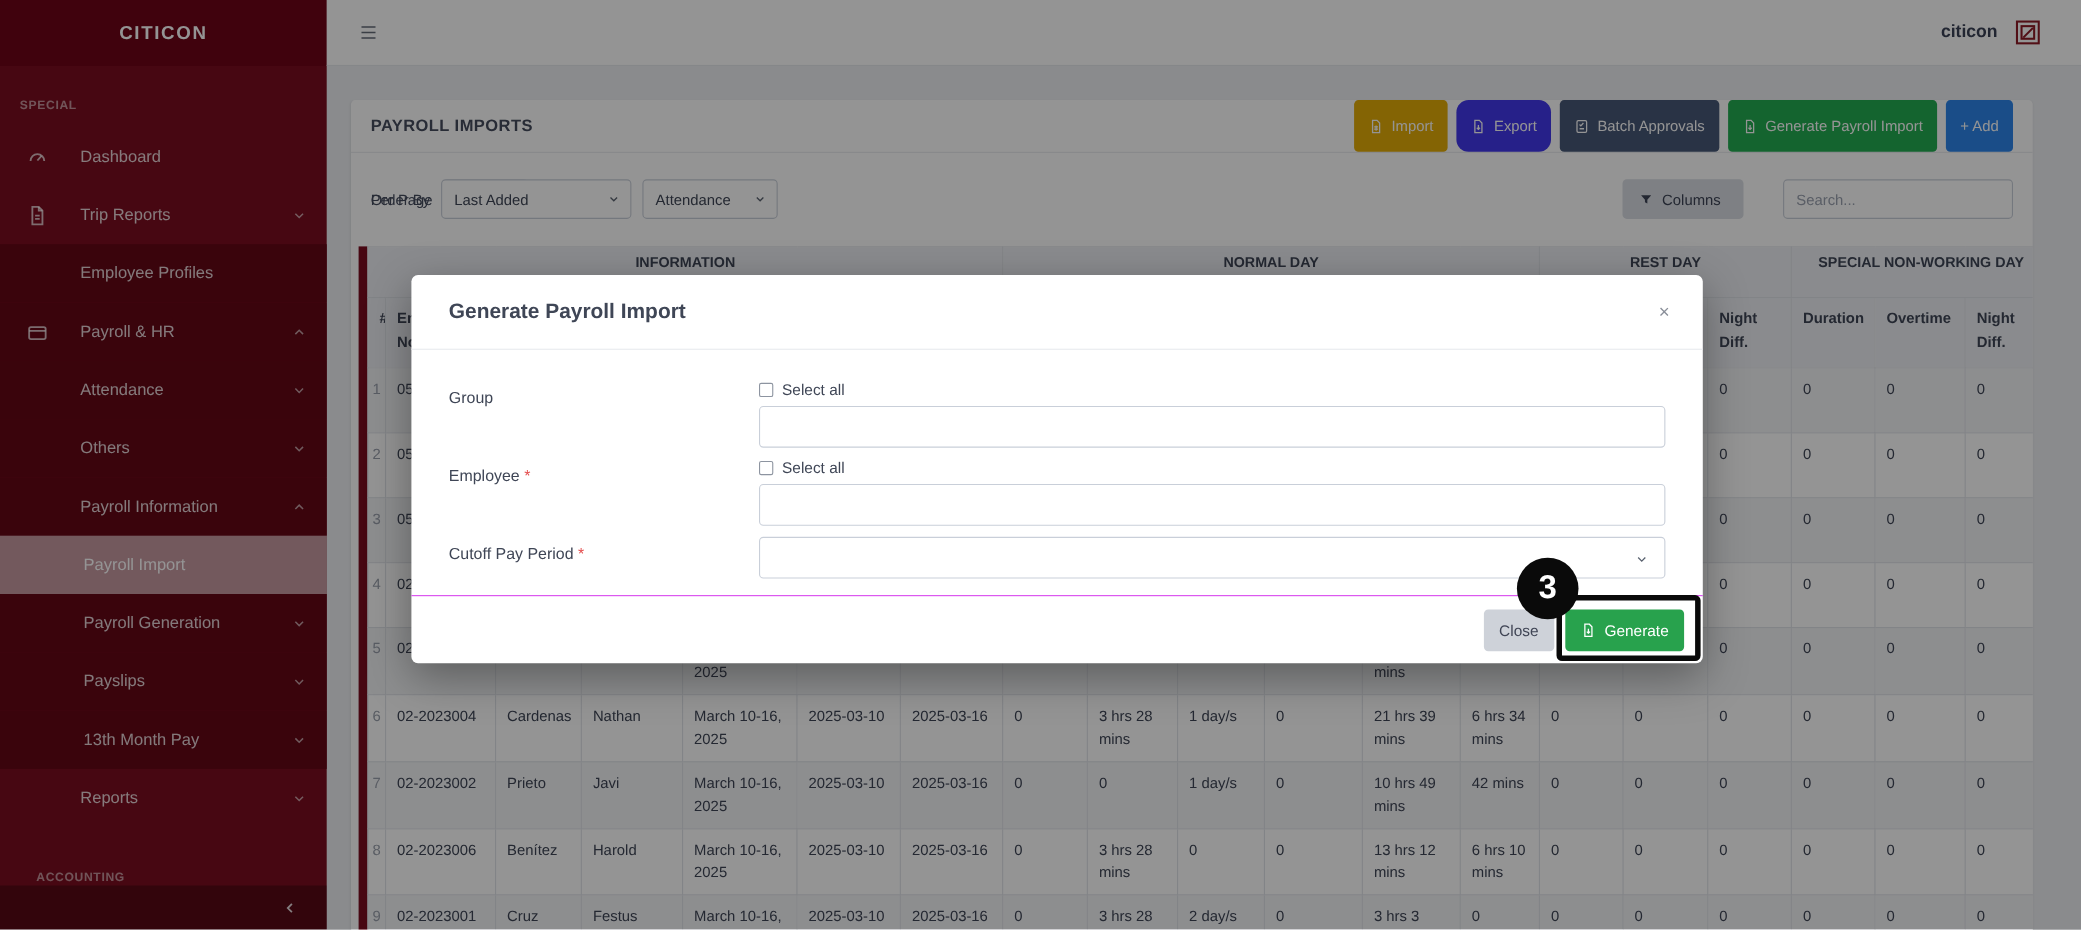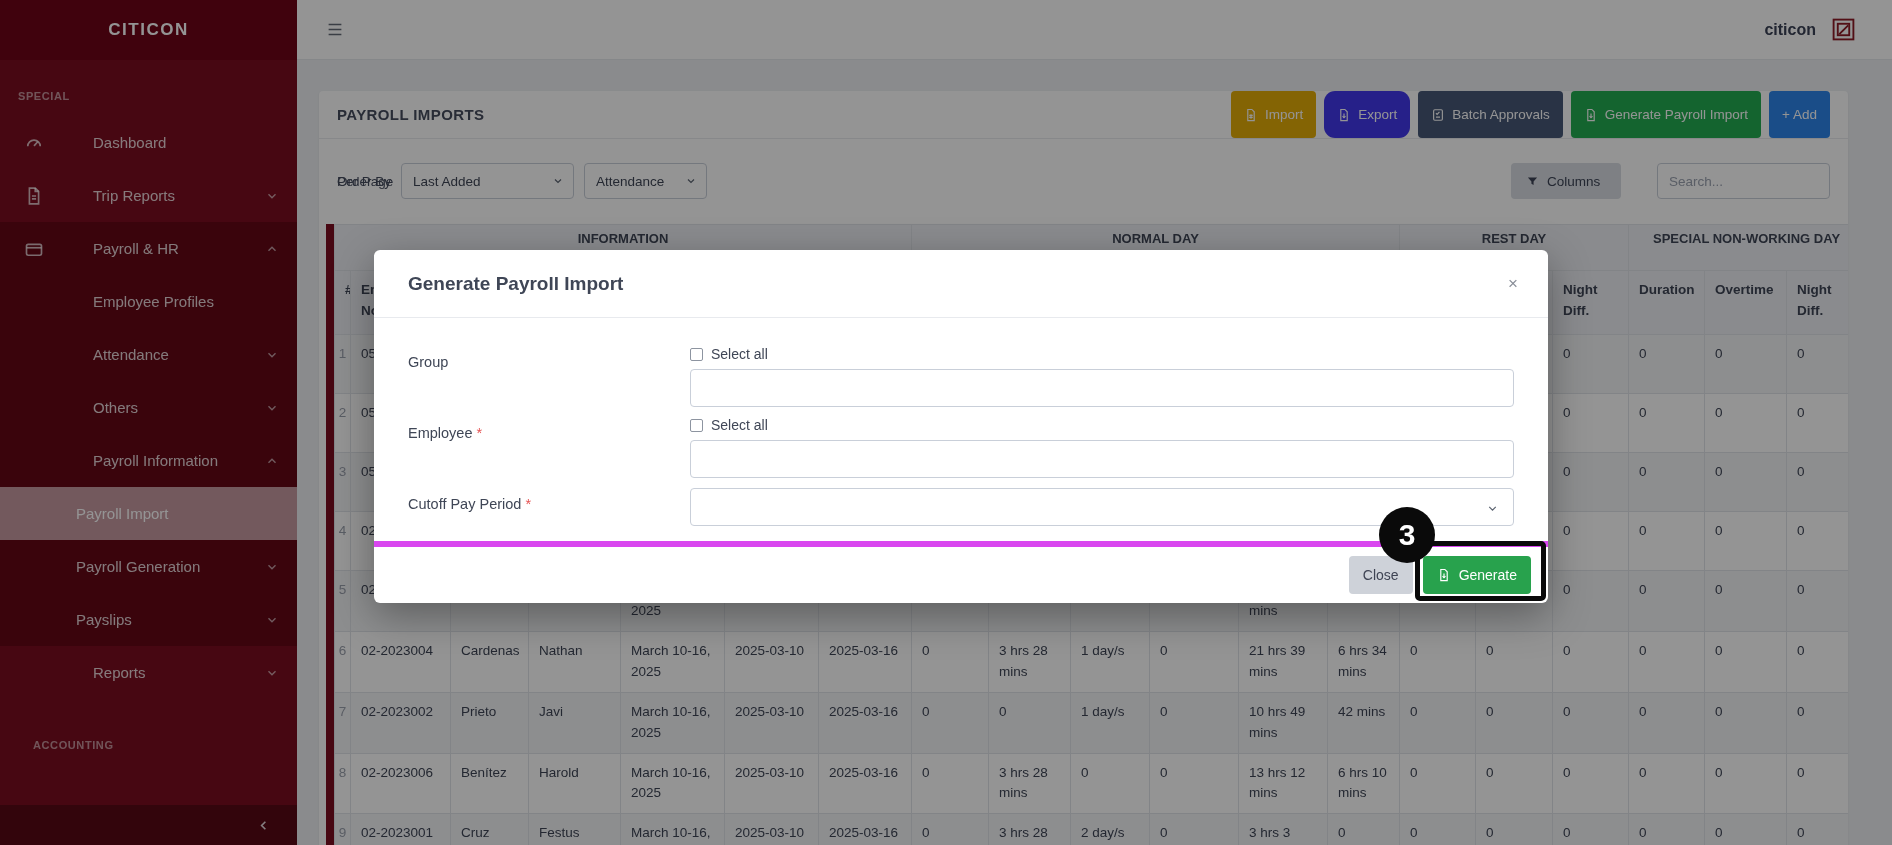--- a/index.html
+++ b/index.html
@@ -10,21 +10,21 @@
   
   .sidebar { position: absolute; left: 0; top: 0; width: 297px; height: 845px; background: #7b0d1f; z-index: 1; }
   .logo-strip { height: 60px; background: #6f0517; display: flex; align-items: center; justify-content: center;
     color: #fff; font-weight: bold; font-size: 17px; letter-spacing: 1.5px; }
   .nav { padding-top: 16px; }
   .nav-section { height: 40px; display: flex; align-items: center; padding: 0 18px; font-size: 11px;
     font-weight: bold; letter-spacing: .6px; color: rgba(255,255,255,.55); }
   .nav-item { height: 53px; display: flex; align-items: center; position: relative; cursor: pointer;
     color: rgba(255,255,255,.82); font-size: 15px; }
   .nav-item .ic { position: absolute; left: 24px; width: 20px; height: 20px; color: rgba(255,255,255,.72); }
-  .nav-item .lbl { margin-left: 93px; }
+  .nav-item .lbl { margin-left: 73px; }
   .nav-item.lvl3 .lbl { margin-left: 76px; }
   .nav-item .chev { position: absolute; right: 18px; width: 14px; height: 14px; color: rgba(255,255,255,.6); }
   .nav-item .chev.up svg { transform: rotate(180deg); }
   .nav-item.in-open { background: #640716; }
   .nav-item.selected { background: rgba(255,255,255,.58); color: #fff; }
   .nav-footer-section { margin-top: 26px; padding-left: 33px; }
   .collapse-bar { position: absolute; bottom: 0; left: 0; right: 0; height: 40px; background: rgba(0,0,0,.28);
     display: flex; align-items: center; justify-content: flex-end; padding-right: 26px; cursor: pointer; }
   .collapse-bar .ic { width: 15px; height: 15px; color: rgba(255,255,255,.85); }
 
@@ -50,21 +50,21 @@
   .ctl-group { position: absolute; top: 0; height: 36px; display: flex; align-items: center; gap: 10px;
     font-size: 13.5px; color: #454c5e; }
   .g1 { left: 0; } .g2 { left: 458; text-align: center; } .g3 { right: 0; gap: 36px; }
   .sel { height: 36px; border: 1px solid #c9cfd9; border-radius: 4px; background: #fff; display: flex;
     align-items: center; padding: 0 30px 0 11px; position: relative; color: #3f4656; cursor: pointer; }
   .sel .chev { position: absolute; right: 9px; width: 12px; height: 12px; color: #5b6370; }
   .sel-pp { width: 77px; } .sel-order { width: 173px; } .sel-desc { width: 123px; }
   .cols-btn { height: 36px; width: 110px; background: #d9dde3; border: none; border-radius: 4px; color: #3d4456;
     font-size: 13.5px; font-family: inherit; display: flex; align-items: center; gap: 8px; padding: 0 15px; cursor: pointer; }
   .cols-btn .ic { width: 13px; height: 13px; }
-  .search { height: 36px; width: 173px; border: 1px solid #c9cfd9; border-radius: 4px; padding: 0 11px;
+  .search { height: 36px; width: 209px; border: 1px solid #c9cfd9; border-radius: 4px; padding: 0 11px;
     font-size: 13.5px; color: #3f4656; font-family: inherit; background: #fff; }
   .search::placeholder { color: #9ba2b0; }
 
   
   .table-accent { position: absolute; left: 7px; top: 133px; bottom: 0; width: 8px; background: #7b0d1f; }
   .table-wrap { position: absolute; left: 15px; top: 133px; }
   table { border-collapse: collapse; table-layout: fixed; width: 1530px; font-size: 13.5px; color: #3f4656; }
   th, td { border: 1px solid #e0e3e9; overflow: hidden; }
   th.gth { height: 46px; background: #eef0f4; font-size: 13px; font-weight: bold; text-align: center;
     vertical-align: top; padding: 5px 8px; line-height: 1.35; }
@@ -89,21 +89,21 @@
   .f-label { width: 282px; padding-top: 8px; font-size: 14.5px; color: #3f4656; }
   .req { color: #e55353; margin-left: 4px; }
   .f-ctl { flex: 1; }
   .sa-line { display: flex; align-items: center; gap: 8px; font-size: 14px; color: #3f4656; margin-bottom: 7px; }
   .cb { width: 13px; height: 13px; border: 1px solid #8d94a0; border-radius: 2px; background: #fff; cursor: pointer; }
   .f-input { height: 38px; border: 1px solid #c9cfd9; border-radius: 4px; background: #fff; width: 100%;
     font-family: inherit; font-size: 14px; padding: 0 10px; color: #3f4656; }
   .f-select { height: 38px; border: 1px solid #c9cfd9; border-radius: 4px; background: #fff; position: relative; cursor: pointer; }
   .f-select .chev { position: absolute; right: 14px; top: 13px; width: 13px; height: 13px; color: #5b6370; }
   .f-row3 { }
-  .modal-foot { position: absolute; left: 0; right: 0; bottom: 0; height: 62px; border-top: 6px solid #d946ef;
+  .modal-foot { position: absolute; left: 0; right: 0; bottom: 0; height: 62px; border-top: 1px solid #d946ef;
     display: flex; align-items: center; justify-content: flex-end; gap: 10px; padding: 0 17px; }
   .btn-close { height: 38px; padding: 0 14px; background: #ced2d9; border: none; border-radius: 4px;
     font-size: 14px; color: #3f4454; font-family: inherit; cursor: pointer; }
   .btn-generate { height: 38px; padding: 0 14px; background: #28a24d; border: none; border-radius: 4px;
     font-size: 14px; color: #fff; font-family: inherit; display: flex; align-items: center; gap: 8px; cursor: pointer; }
   .btn-generate .ic { width: 14px; height: 14px; }
 
   
   .anno-rect { position: absolute; left: 1415px; top: 541px; width: 131px; height: 60px; border: 5px solid #0a0a0a;
     border-radius: 5px; z-index: 60; pointer-events: none; }
@@ -136,38 +136,38 @@
               <path d="M9.5 12h5M9.5 15.5h5"></path>
             </svg>
           </span>
           <span class="lbl">Trip Reports</span>
           <span class="chev">
             <svg viewBox="0 0 24 24" fill="none" stroke="currentColor" stroke-width="2.4">
               <polyline points="6 9 12 15 18 9"></polyline>
             </svg>
           </span>
         </div>
+        <div class="nav-item lvl2 in-open">
+          <span class="lbl">Employee Profiles</span>
+        </div>
         <div class="nav-item lvl1 in-open">
           <span class="ic">
             <svg viewBox="0 0 24 24" fill="none" stroke="currentColor" stroke-width="2">
               <rect x="3" y="6.5" width="18" height="13" rx="2"></rect>
               <path d="M3 10.5h18"></path>
             </svg>
           </span>
           <span class="lbl">Payroll &amp; HR</span>
           <span class="chev up">
             <svg viewBox="0 0 24 24" fill="none" stroke="currentColor" stroke-width="2.4">
               <polyline points="6 9 12 15 18 9"></polyline>
             </svg>
           </span>
         </div>
         <div class="nav-item lvl2 in-open">
-          <span class="lbl">Employee Profiles</span>
-        </div>
-        <div class="nav-item lvl2 in-open">
           <span class="lbl">Attendance</span>
           <span class="chev">
             <svg viewBox="0 0 24 24" fill="none" stroke="currentColor" stroke-width="2.4">
               <polyline points="6 9 12 15 18 9"></polyline>
             </svg>
           </span>
         </div>
         <div class="nav-item lvl2 in-open">
           <span class="lbl">Others</span>
           <span class="chev">
@@ -190,20 +190,28 @@
         <div class="nav-item lvl3 in-open">
           <span class="lbl">Payroll Generation</span>
           <span class="chev">
             <svg viewBox="0 0 24 24" fill="none" stroke="currentColor" stroke-width="2.4">
               <polyline points="6 9 12 15 18 9"></polyline>
             </svg>
           </span>
         </div>
         <div class="nav-item lvl3 in-open">
           <span class="lbl">Payslips</span>
+          <span class="chev">
+            <svg viewBox="0 0 24 24" fill="none" stroke="currentColor" stroke-width="2.4">
+              <polyline points="6 9 12 15 18 9"></polyline>
+            </svg>
+          </span>
+        </div>
+        <div class="nav-item lvl3 in-open">
+          <span class="lbl">13th Month Pay</span>
           <span class="chev">
             <svg viewBox="0 0 24 24" fill="none" stroke="currentColor" stroke-width="2.4">
               <polyline points="6 9 12 15 18 9"></polyline>
             </svg>
           </span>
         </div>
         <div class="nav-item lvl1">
           <span class="lbl">Reports</span>
           <span class="chev">
             <svg viewBox="0 0 24 24" fill="none" stroke="currentColor" stroke-width="2.4">

